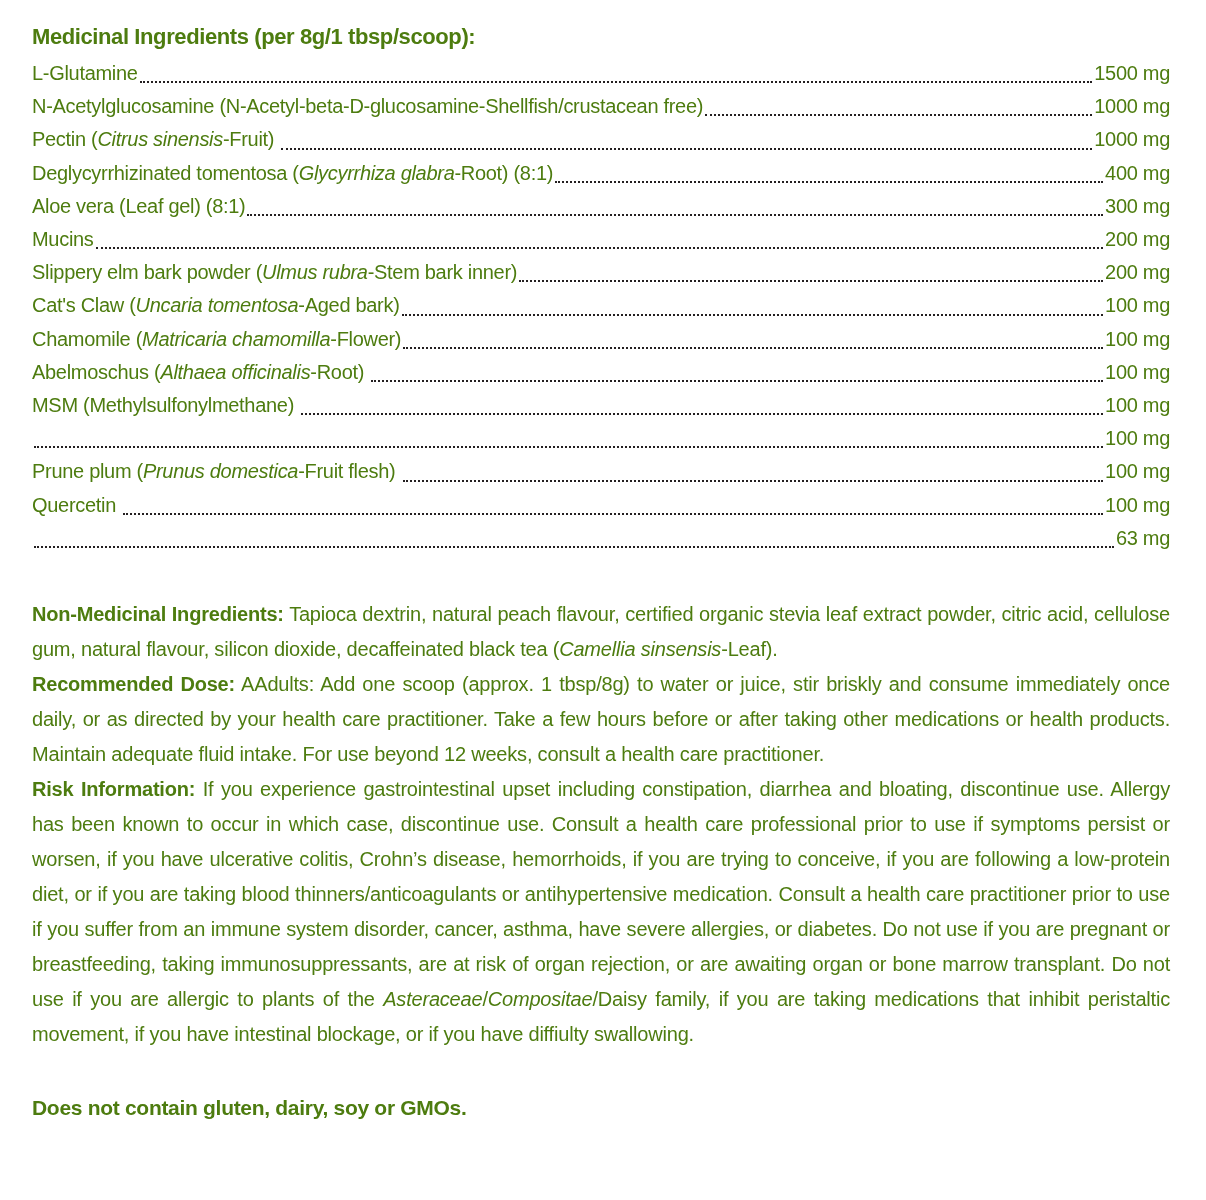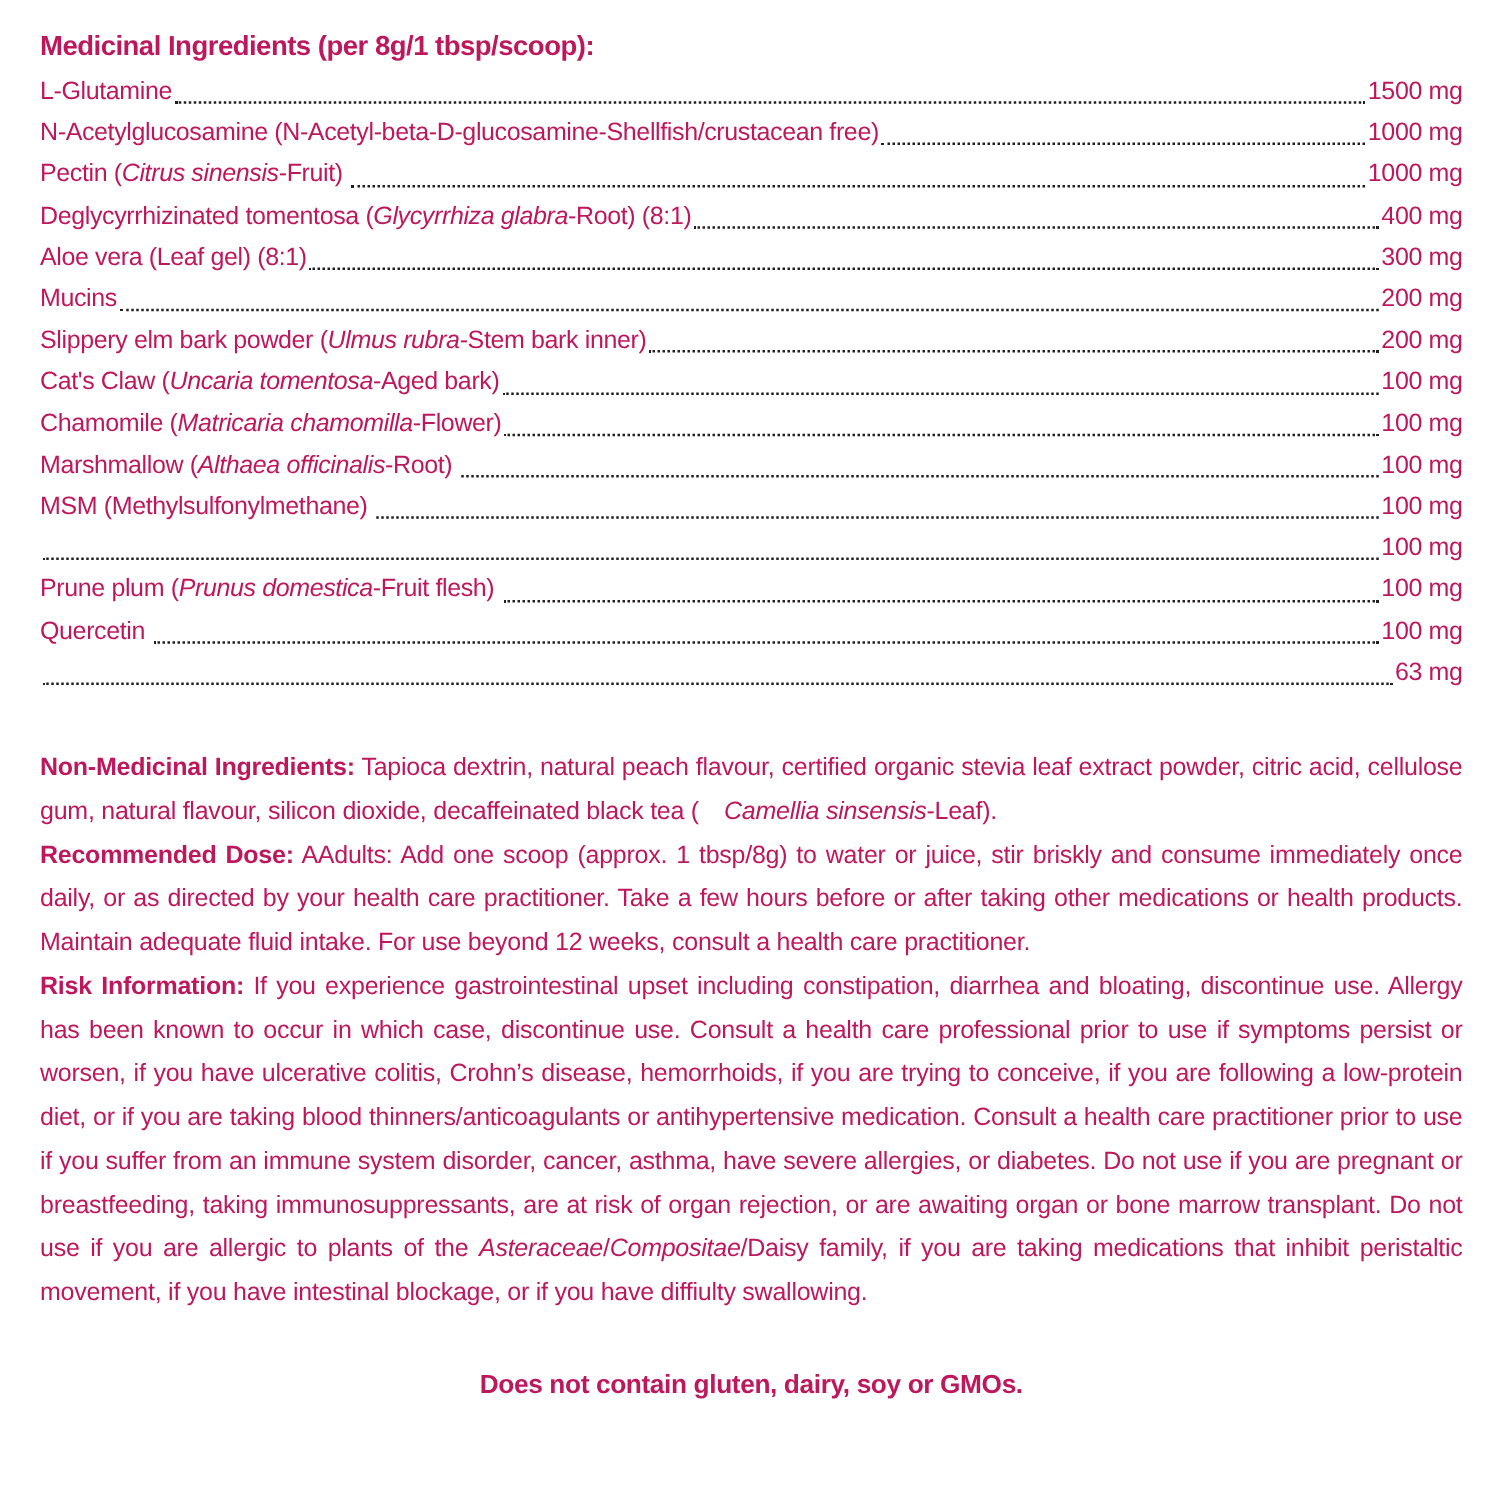--- a/index.html
+++ b/index.html
@@ -5,21 +5,21 @@
   html, body {
     margin: 0;
     padding: 0;
     background: #ffffff;
   }
   .page {
     width: 1206px;
     height: 1200px;
     box-sizing: border-box;
     background: #ffffff;
-    color: #be185d;
+    color: #4d7c0f;
     font-family: "Liberation Sans", sans-serif;
     padding: 24px 36px 0 32px;
     overflow: hidden;
   }
   .heading {
     font-size: 22px;
     font-weight: bold;
     letter-spacing: -0.4px;
     margin: 0 0 7px 0;
   }
@@ -59,21 +59,20 @@
   .para .label {
     font-weight: bold;
   }
   .sect-gap-1 { margin-top: 42px; }
   .sect-gap-2 { }
   .footer-line {
     font-size: 21px;
     font-weight: bold;
     letter-spacing: -0.3px;
     margin-top: 44px;
-    text-align: center;
   }
   i, .italic { font-style: italic; }
 </style>
 </head>
 <body>
 
 <div class="page">
 
   <h1 class="heading">Medicinal Ingredients (per 8g/1 tbsp/scoop):</h1>
 
@@ -117,21 +116,21 @@
     <span class="name"><span>Cat's Claw (</span><i>Uncaria tomentosa</i><span>-Aged bark)</span></span>
     <span class="leader"></span>
     <span class="amount">100 mg</span>
   </div>
       <div class="row">
     <span class="name"><span>Chamomile (</span><i>Matricaria chamomilla</i><span>-Flower)</span></span>
     <span class="leader"></span>
     <span class="amount">100 mg</span>
   </div>
       <div class="row">
-    <span class="name"><span>Marshmallow (</span><i>Althaea officinalis</i><span>-Root) </span></span>
+    <span class="name"><span>Abelmoschus (</span><i>Althaea officinalis</i><span>-Root) </span></span>
     <span class="leader"></span>
     <span class="amount">100 mg</span>
   </div>
       <div class="row">
     <span class="name"><span>MSM (Methylsulfonylmethane) </span></span>
     <span class="leader"></span>
     <span class="amount">100 mg</span>
   </div>
       <div class="row">
     <span class="leader"></span>
@@ -147,21 +146,21 @@
     <span class="leader"></span>
     <span class="amount">100 mg</span>
   </div>
       <div class="row">
     <span class="leader"></span>
     <span class="amount">63 mg</span>
   </div>
     </div>
 
   <p class="para sect-gap-1">
-    <span class="label">Non-Medicinal Ingredients:</span><span><span> Tapioca dextrin, natural peach flavour, certified organic stevia leaf extract powder, citric acid, cellulose gum, natural flavour, silicon dioxide, decaffeinated black tea (</span><span style="font-style: italic; margin-left: 20px;">Camellia sinsensis</span><span>-Leaf).</span></span>
+    <span class="label">Non-Medicinal Ingredients:</span><span><span> Tapioca dextrin, natural peach flavour, certified organic stevia leaf extract powder, citric acid, cellulose gum, natural flavour, silicon dioxide, decaffeinated black tea (</span><span style="font-style: italic;">Camellia sinsensis</span><span>-Leaf).</span></span>
   </p>
 
   <p class="para sect-gap-2">
     <span class="label">Recommended Dose:</span><span><span> AAdults: Add one scoop (approx. 1 tbsp/8g) to water or juice, stir briskly and consume immediately once daily, or as directed by your health care practitioner. Take a few hours before or after taking other medications or health products. Maintain adequate fluid intake. For use beyond 12 weeks, consult a health care practitioner.</span></span>
   </p>
 
   <p class="para sect-gap-2">
     <span class="label">Risk Information:</span><span><span> If you experience gastrointestinal upset including constipation, diarrhea and bloating, discontinue use. Allergy has been known to occur in which case, discontinue use. Consult a health care professional prior to use if symptoms persist or worsen, if you have ulcerative colitis, Crohn’s disease, hemorrhoids, if you are trying to conceive, if you are following a low-protein diet, or if you are taking blood thinners/anticoagulants or antihypertensive medication. Consult a health care practitioner prior to use if you suffer from an immune system disorder, cancer, asthma, have severe allergies, or diabetes. Do not use if you are pregnant or breastfeeding, taking immunosuppressants, are at risk of organ rejection, or are awaiting organ or bone marrow transplant. Do not use if you are allergic to plants of the </span><span style="font-style: italic;">Asteraceae</span><span>/</span><span style="font-style: italic;">Compositae</span><span>/Daisy family, if you are taking medications that inhibit peristaltic movement, if you have intestinal blockage, or if you have diffiulty swallowing.</span></span>
   </p>
 

